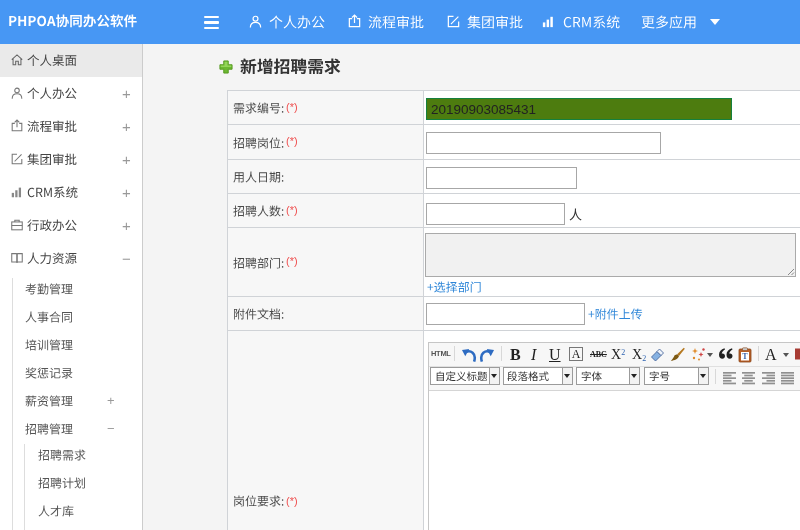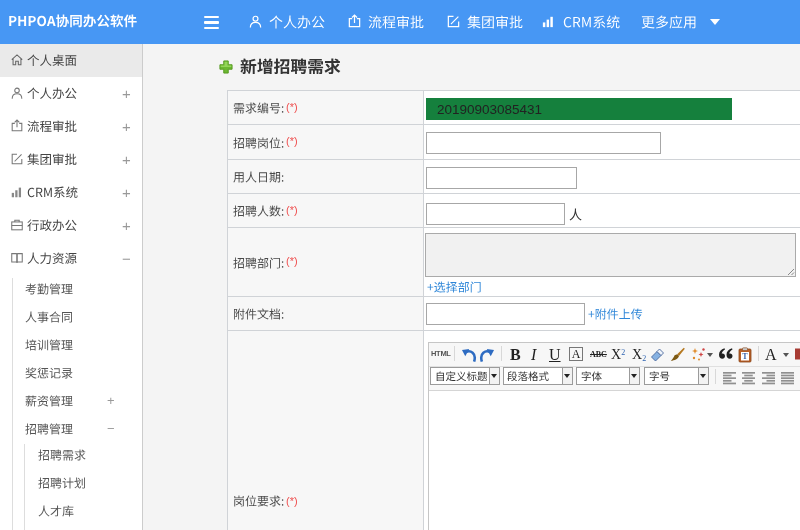--- a/index.html
+++ b/index.html
@@ -445,21 +445,21 @@
 <svg class="t" style="left:233.0px;top:495.1px;" width="51.3" height="12.0" viewBox="0 -880 4278 1000" fill="#4a4a4a">
       <g transform="scale(1,-1)">
         <use href="#g5c97"></use>
         <use href="#g4f4d" x="1000"></use>
         <use href="#g8981" x="2000"></use>
         <use href="#g6c42" x="3000"></use>
         <use href="#g3a" x="4000"></use>
       </g>
     </svg>
 <div class="req" style="left:286px;top:494.5px">(*)</div>
-<div style="position:absolute;left:426px;top:98.0px;width:306px;height:22px;background:#15803d;border:7px solid #15803d;box-sizing:border-box">
+<div style="position:absolute;left:426px;top:98.0px;width:306px;height:22px;background:#4d7c0f;border:1px solid #15803d;box-sizing:border-box">
       <span style="position:absolute;left:4px;top:50%;transform:translateY(-50%);font:13.5px 'Liberation Sans',sans-serif;color:#222">20190903085431</span>
     </div>
 <div style="position:absolute;left:426px;top:131.5px;width:235px;height:22px;background:#fff;border:1px solid #a7a7a7;box-sizing:border-box"></div>
 <div style="position:absolute;left:426px;top:167.0px;width:151px;height:22px;background:#fff;border:1px solid #a7a7a7;box-sizing:border-box"></div>
 <div style="position:absolute;left:426px;top:202.5px;width:139px;height:22px;background:#fff;border:1px solid #a7a7a7;box-sizing:border-box"></div>
 <svg class="t" style="left:569.0px;top:208.1px;" width="13.0" height="13.0" viewBox="0 -880 1000 1000" fill="#333333">
       <g transform="scale(1,-1)">
         <use href="#g4eba"></use>
       </g>
     </svg>

